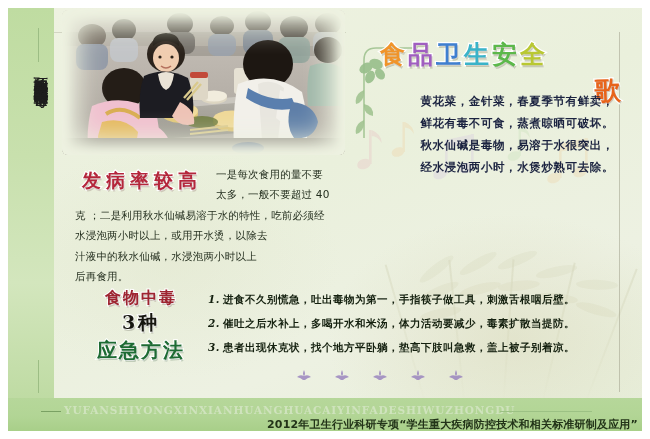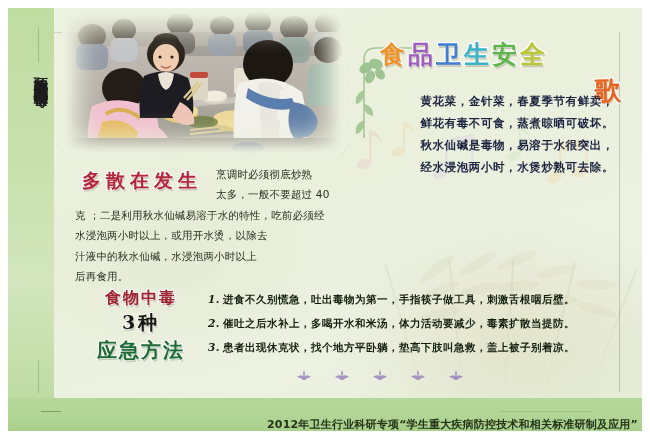--- a/index.html
+++ b/index.html
@@ -381,28 +381,28 @@
       <div class="verses">
         <div>黄花菜，金针菜，春夏季节有鲜卖，</div>
         <div>鲜花有毒不可食，蒸煮晾晒可破坏。</div>
         <div>秋水仙碱是毒物，易溶于水很突出，</div>
         <div>经水浸泡两小时，水煲炒熟可去除。</div>
       </div>
     </div>
 
     <div class="prevention">
       <div class="prevention-body">
-        <div class="lead">烹调时必须彻底炒熟</div>
+        <div class="lead">一是每次食用的量不要</div>
         <div class="lead2">太多，一般不要超过 40</div>
         <div class="rest">克 ；二是利用秋水仙碱易溶于水的特性，吃前必须经</div>
         <div class="rest">水浸泡两小时以上，或用开水烫，以除去</div>
         <div class="rest">汁液中的秋水仙碱，水浸泡两小时以上</div>
         <div class="rest">后再食用。</div>
       </div>
-      <div class="prevention-title">多散在发生</div>
+      <div class="prevention-title">发病率较高</div>
     </div>
 
 
     <div class="emerg">
       <div class="emerg-head">
         <div class="l1">食物中毒</div>
         <div class="l2">3种</div>
         <div class="l3">应急方法</div>
       </div>
       <div class="emerg-list">
@@ -428,16 +428,17 @@
               <path d="M8 0 q2 4 0 6 q4 -2 7 1 q-4 1 -6 3 h-2 q-2 -2 -6 -3 q3 -3 7 -1 q-2 -2 0 -6z"></path>
             </g>
         </g>
       </svg>
     </div>
 
   </div>
 
   <div class="bottombar"></div>
   <div class="pin-line-l"></div>
+  <div class="pinyin">YUFANSHIYONGXINXIANHUANGHUACAIYINFADESHIWUZHONGDU</div>
   <div class="pin-line-r"></div>
   <div class="footer-note">2012年卫生行业科研专项“学生重大疾病防控技术和相关标准研制及应用”</div>
 
 </div>
 
 </body></html>

